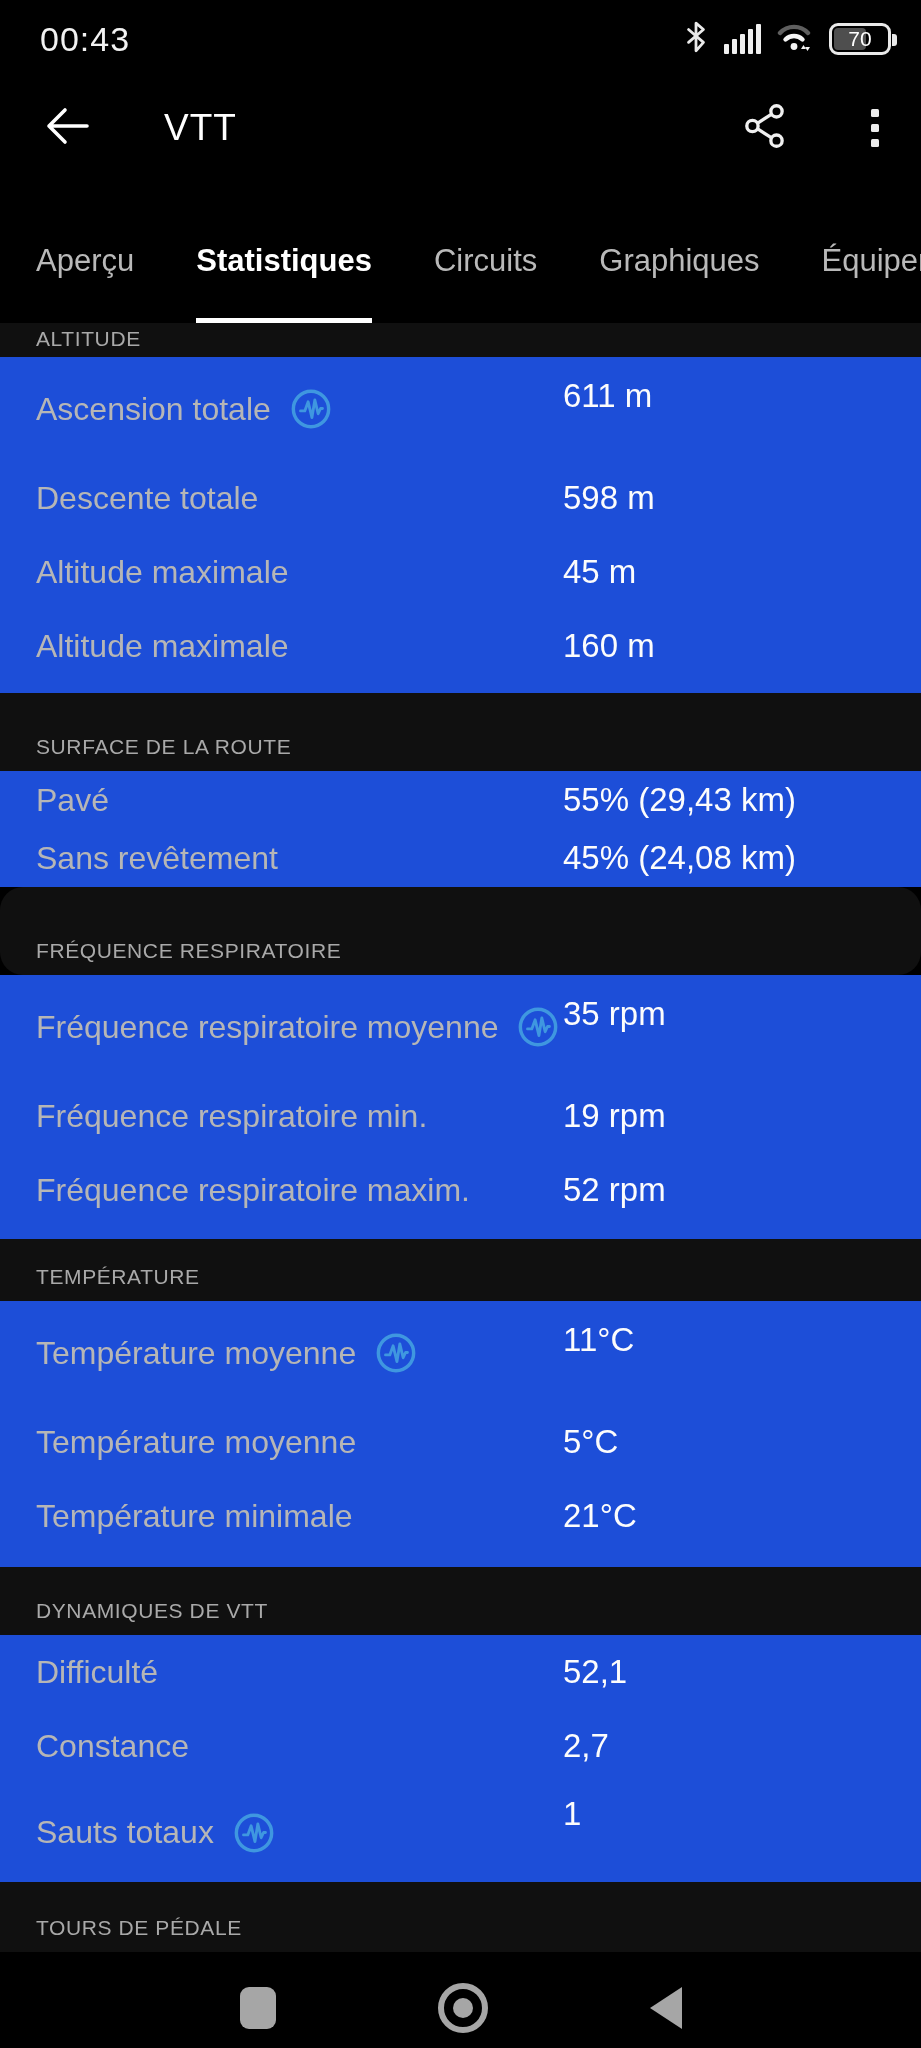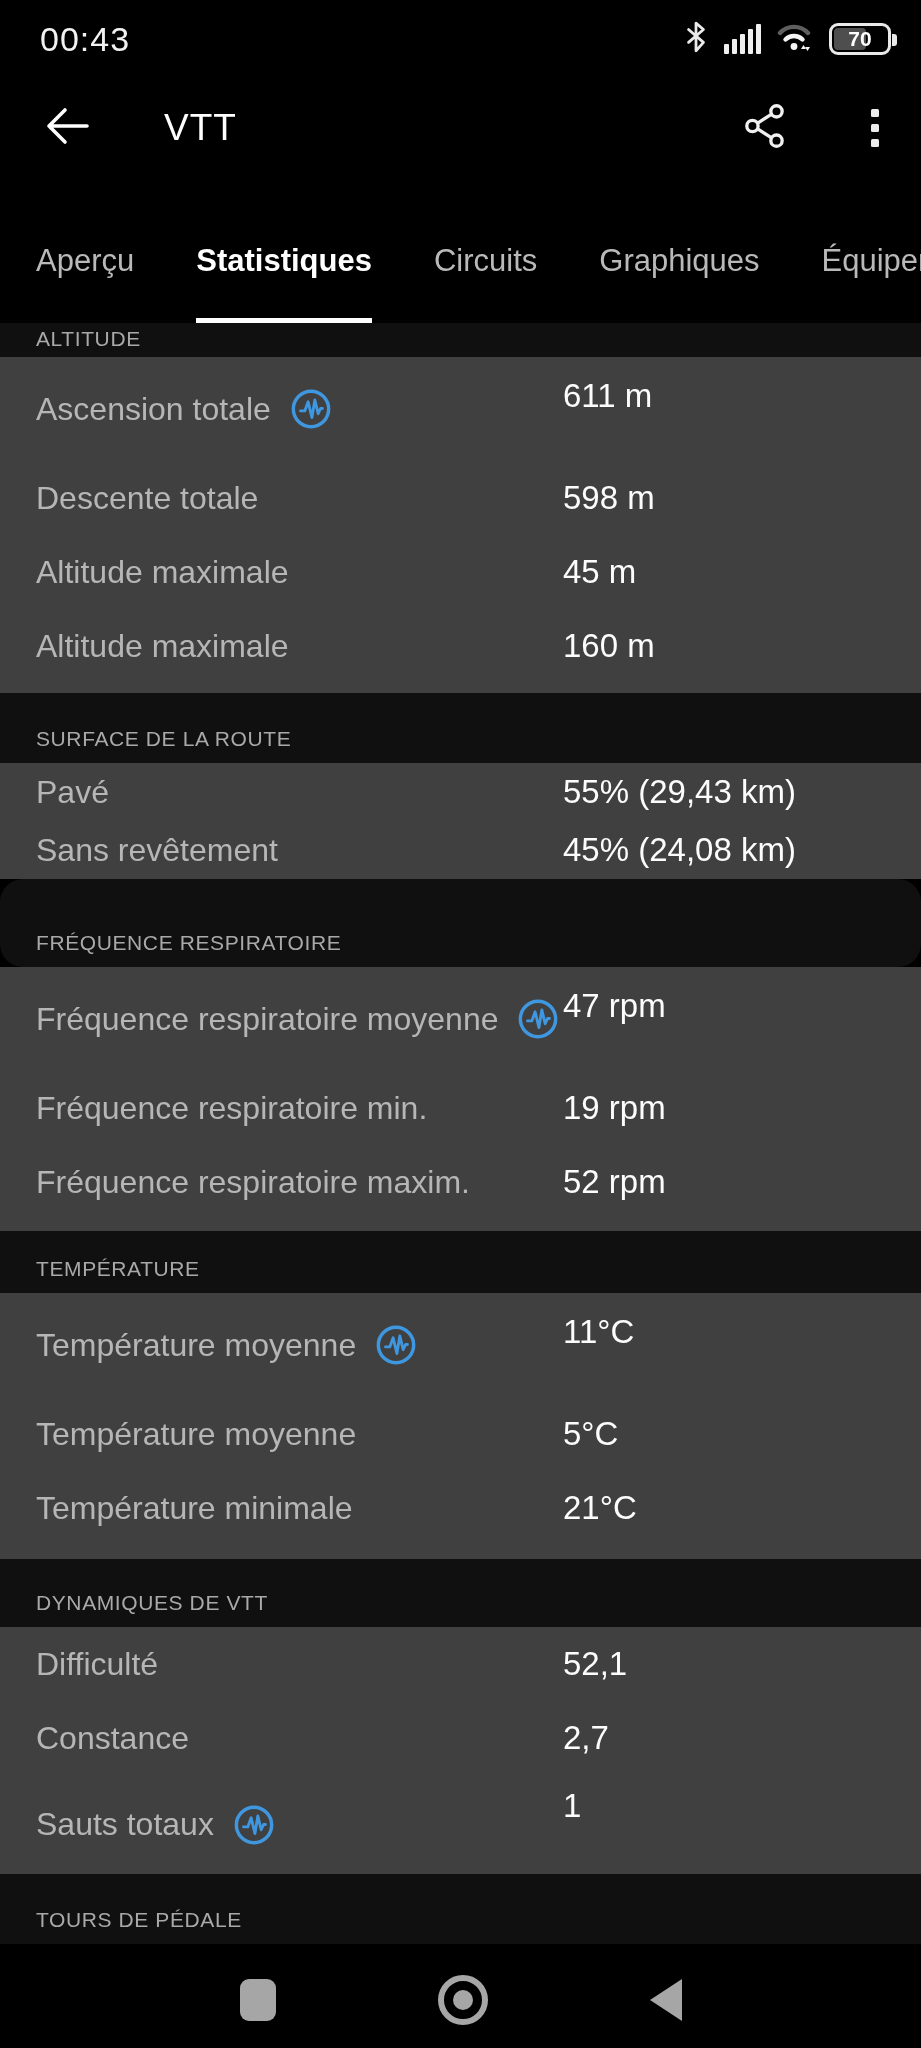--- a/index.html
+++ b/index.html
@@ -9,21 +9,21 @@
 
   
   .status-bar{height:72px;display:flex;align-items:center;justify-content:space-between;padding:6px 30px 0 40px;}
   .time{font-size:34px;font-weight:500;color:#f2f2f2;letter-spacing:1px;}
   .status-icons{display:flex;align-items:center;gap:16px;}
   .sigbars{display:flex;align-items:flex-end;gap:3px;height:30px;}
   .sigbars span{width:5px;background:#f0f0f0;border-radius:1px;display:block;}
   .b1{height:10px}.b2{height:15px}.b3{height:20px}.b4{height:25px}.b5{height:30px}
   .battery{position:relative;width:62px;height:32px;border:3px solid #e9e9e9;border-radius:9px;margin-left:2px;}
   .battery .fill{position:absolute;left:2px;top:2px;bottom:2px;width:58%;background:#4e4e4e;border-radius:4px;}
-  .battery .pct{position:absolute;inset:0;display:flex;align-items:center;justify-content:center;font-size:21px;font-weight:700;color:#fff;}
+  .battery .pct{position:absolute;inset:0;display:flex;align-items:center;justify-content:center;font-size:21px;font-weight:400;color:#fff;}
   .battery::after{content:"";position:absolute;right:-9px;top:8px;width:5px;height:12px;background:#e9e9e9;border-radius:0 3px 3px 0;}
 
   
   .app-header{height:112px;display:flex;align-items:center;padding:0 36px 0 42px;}
   .back-btn{width:48px;height:48px;display:flex;align-items:center;justify-content:center;}
   .app-title{font-size:37px;font-weight:500;letter-spacing:1px;color:#fff;margin-left:74px;}
   .hspacer{flex:1;}
   .share-btn{width:44px;height:48px;display:flex;align-items:center;justify-content:center;margin-right:78px;}
   .menu-btn{display:flex;flex-direction:column;gap:7px;padding:6px;}
   .menu-btn i{width:8px;height:8px;background:#ececec;border-radius:1.5px;display:block;}
@@ -31,27 +31,27 @@
   
   .tab-bar{height:139px;display:flex;align-items:stretch;column-gap:62px;padding:14px 0 0 36px;overflow:hidden;white-space:nowrap;}
   .tab{position:relative;display:flex;align-items:center;font-size:31px;color:#b9b9b9;flex:0 0 auto;cursor:pointer;}
   .tab.active{color:#fff;font-weight:700;}
   .tab.active::after{content:"";position:absolute;left:0;right:0;bottom:0;height:5px;background:#fff;}
 
   
   .band{background:#101010;display:flex;align-items:flex-end;padding:0 0 12px 36px;}
   .s-title{font-size:21px;color:#a9a9a9;letter-spacing:.6px;}
   .band-1{height:34px;padding-bottom:6px;}
-  .band-2{height:70px;}
+  .band-2{height:78px;}
   .band-3{height:88px;border-radius:23px;}
   .band-4{height:62px;}
   .band-5{height:68px;}
   .band-6{height:70px;}
 
-  .card{background:#404040;}
+  .card{background:#1d4ed8;}
   .card-1{padding-bottom:10px;}
   .card-3{padding-bottom:12px;}
   .card-4{padding-bottom:14px;}
   .row{position:relative;display:flex;align-items:center;padding-left:36px;height:74px;}
   .row-lg{height:104px;}
   .row-sm{height:58px;}
   .row-jmp{height:99px;}
   .label{font-size:32px;color:#b6b6b6;}
   .value{position:absolute;left:563px;top:50%;transform:translateY(-50%);font-size:33px;color:#fcfcfc;}
   .row-lg .value{top:20px;transform:none;}
@@ -185,21 +185,21 @@
   </div>
   <div class="card card-3">
     <div class="row row-lg">
       <span class="label">Fréquence respiratoire moyenne</span>
       <span class="chart-btn">
         <svg viewBox="0 0 44 44" width="42" height="42">
             <circle cx="22" cy="22" r="18.5" fill="none" stroke-width="3.6"></circle>
             <polyline points="11,24 15.5,24 19,14.5 23,31 26,12.5 29.5,27 32,21.5 34,21.5" fill="none" stroke-width="3" stroke-linecap="round" stroke-linejoin="round"></polyline>
           </svg>
       </span>
-      <span class="value">47 rpm</span>
+      <span class="value">35 rpm</span>
     </div>
     <div class="row">
       <span class="label">Fréquence respiratoire min.</span>
       <span class="value">19 rpm</span>
     </div>
     <div class="row">
       <span class="label">Fréquence respiratoire maxim.</span>
       <span class="value">52 rpm</span>
     </div>
   </div>

